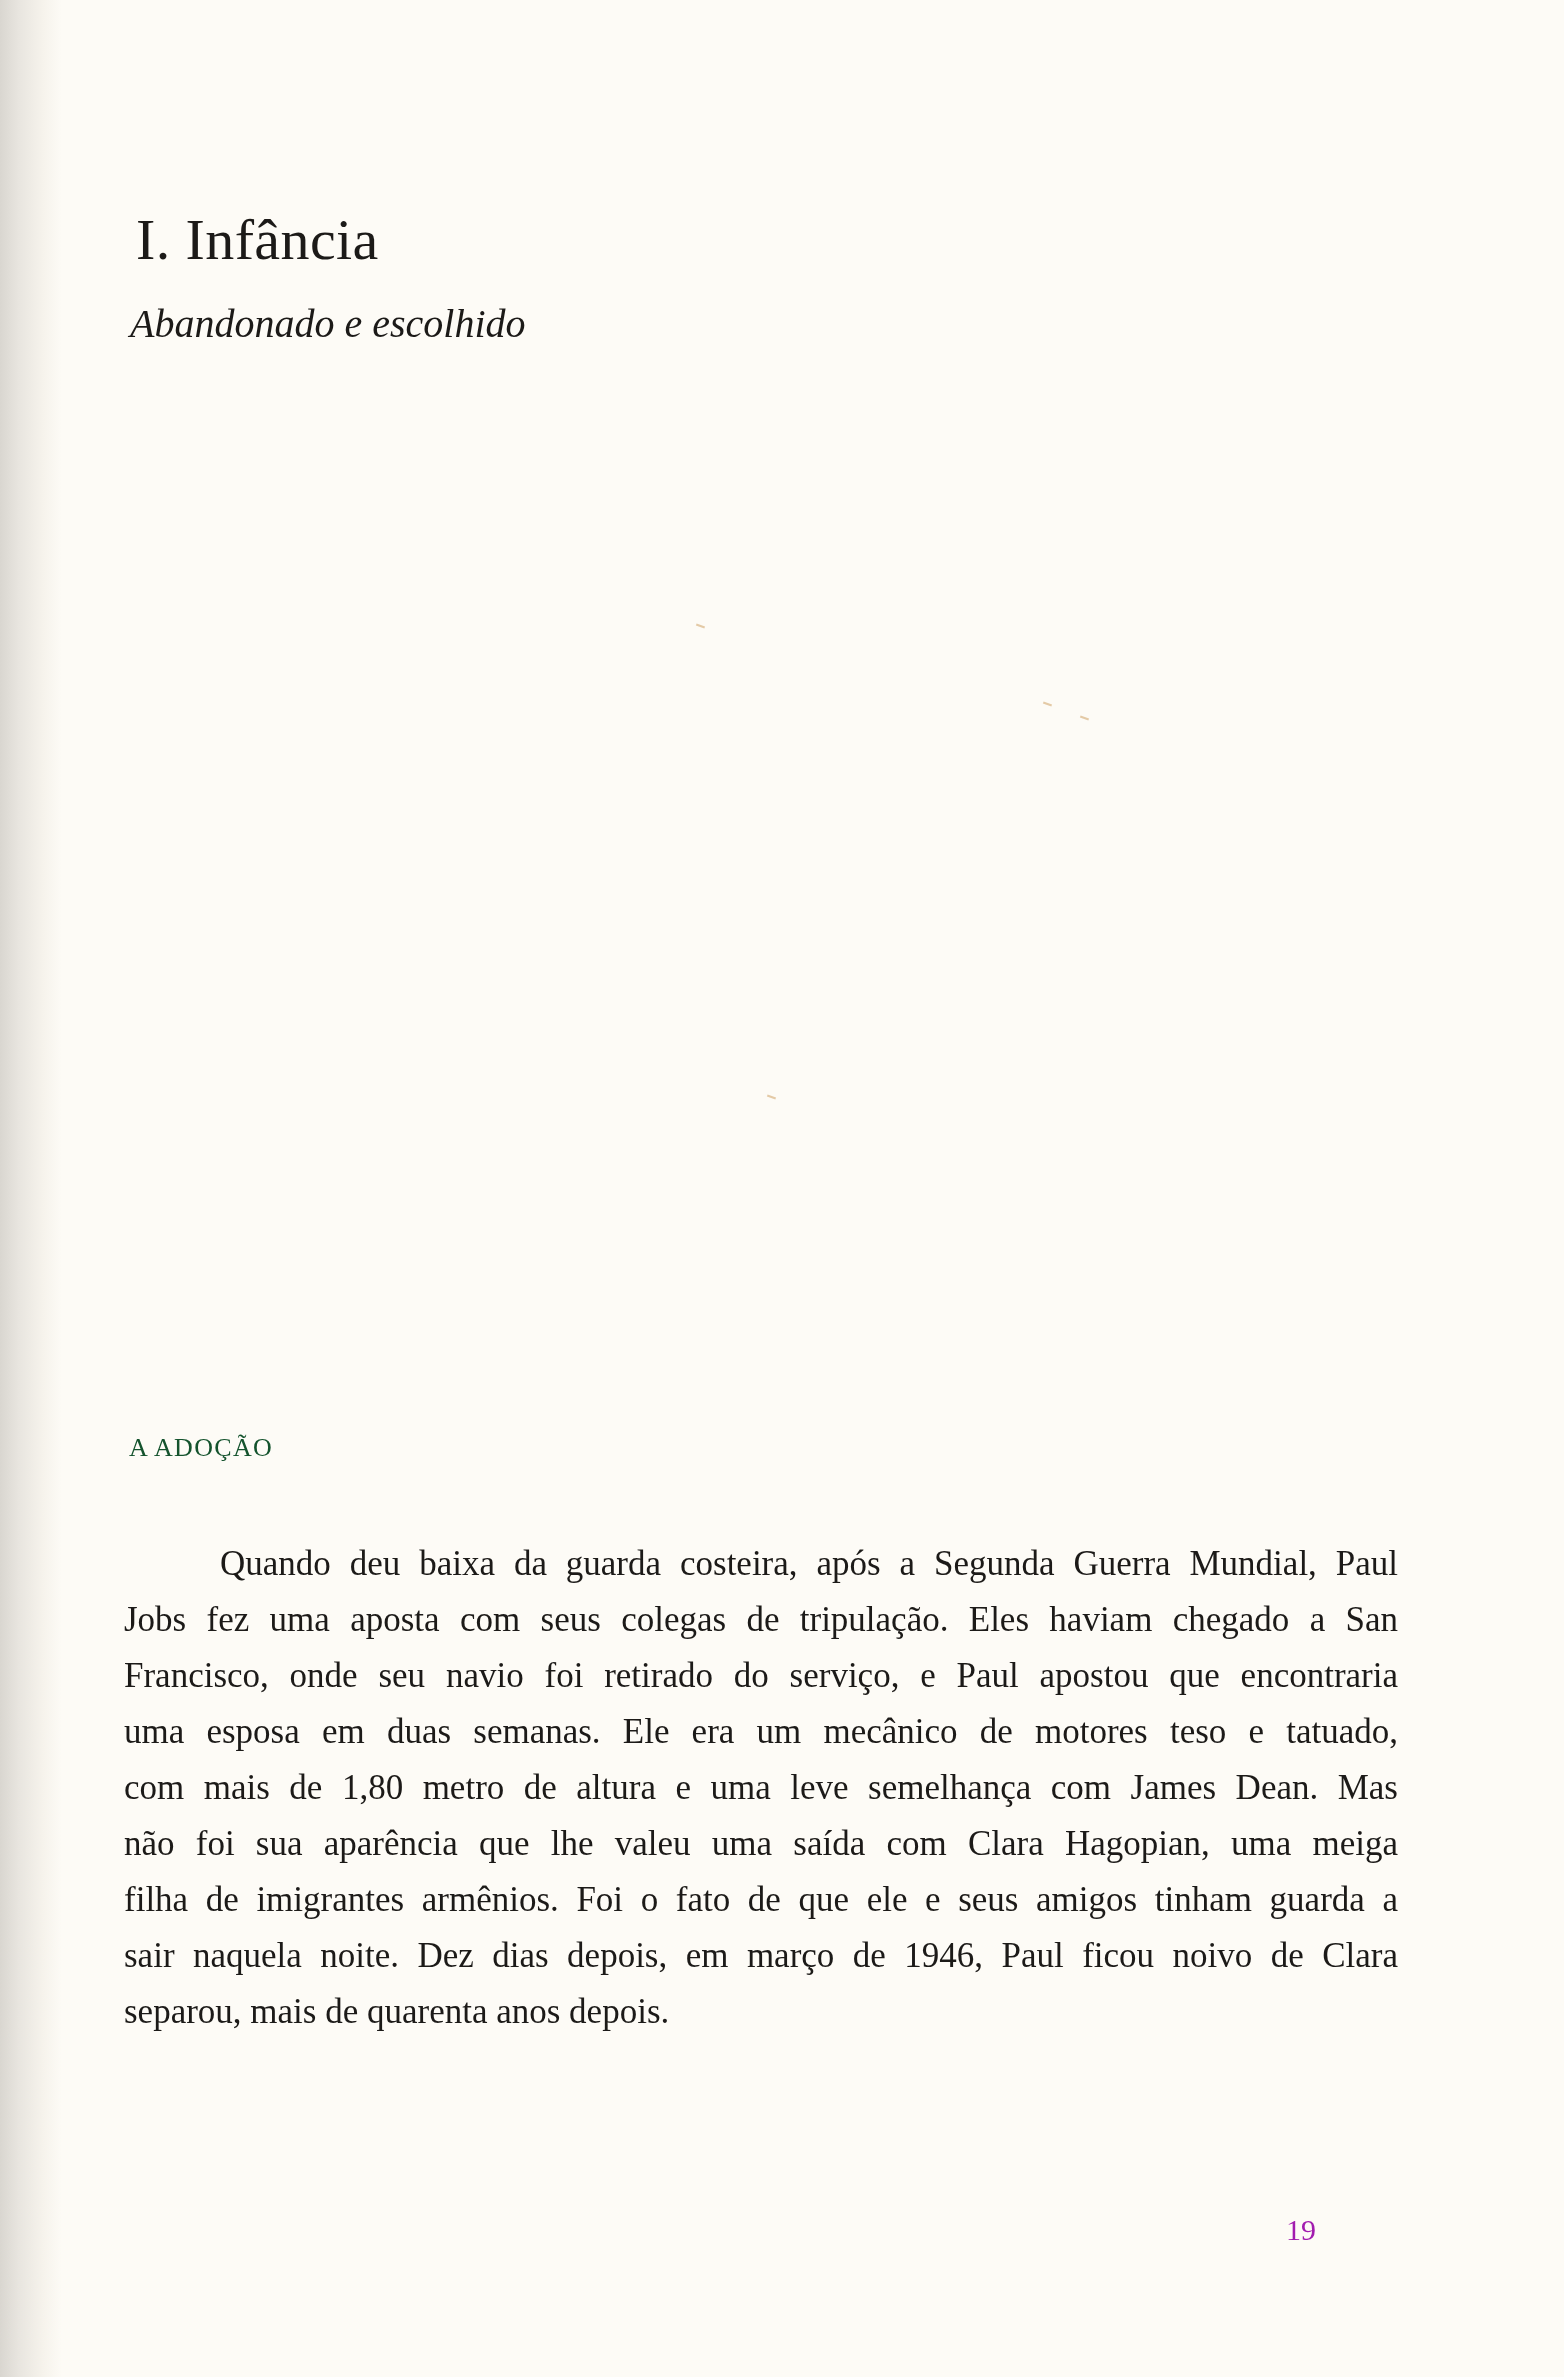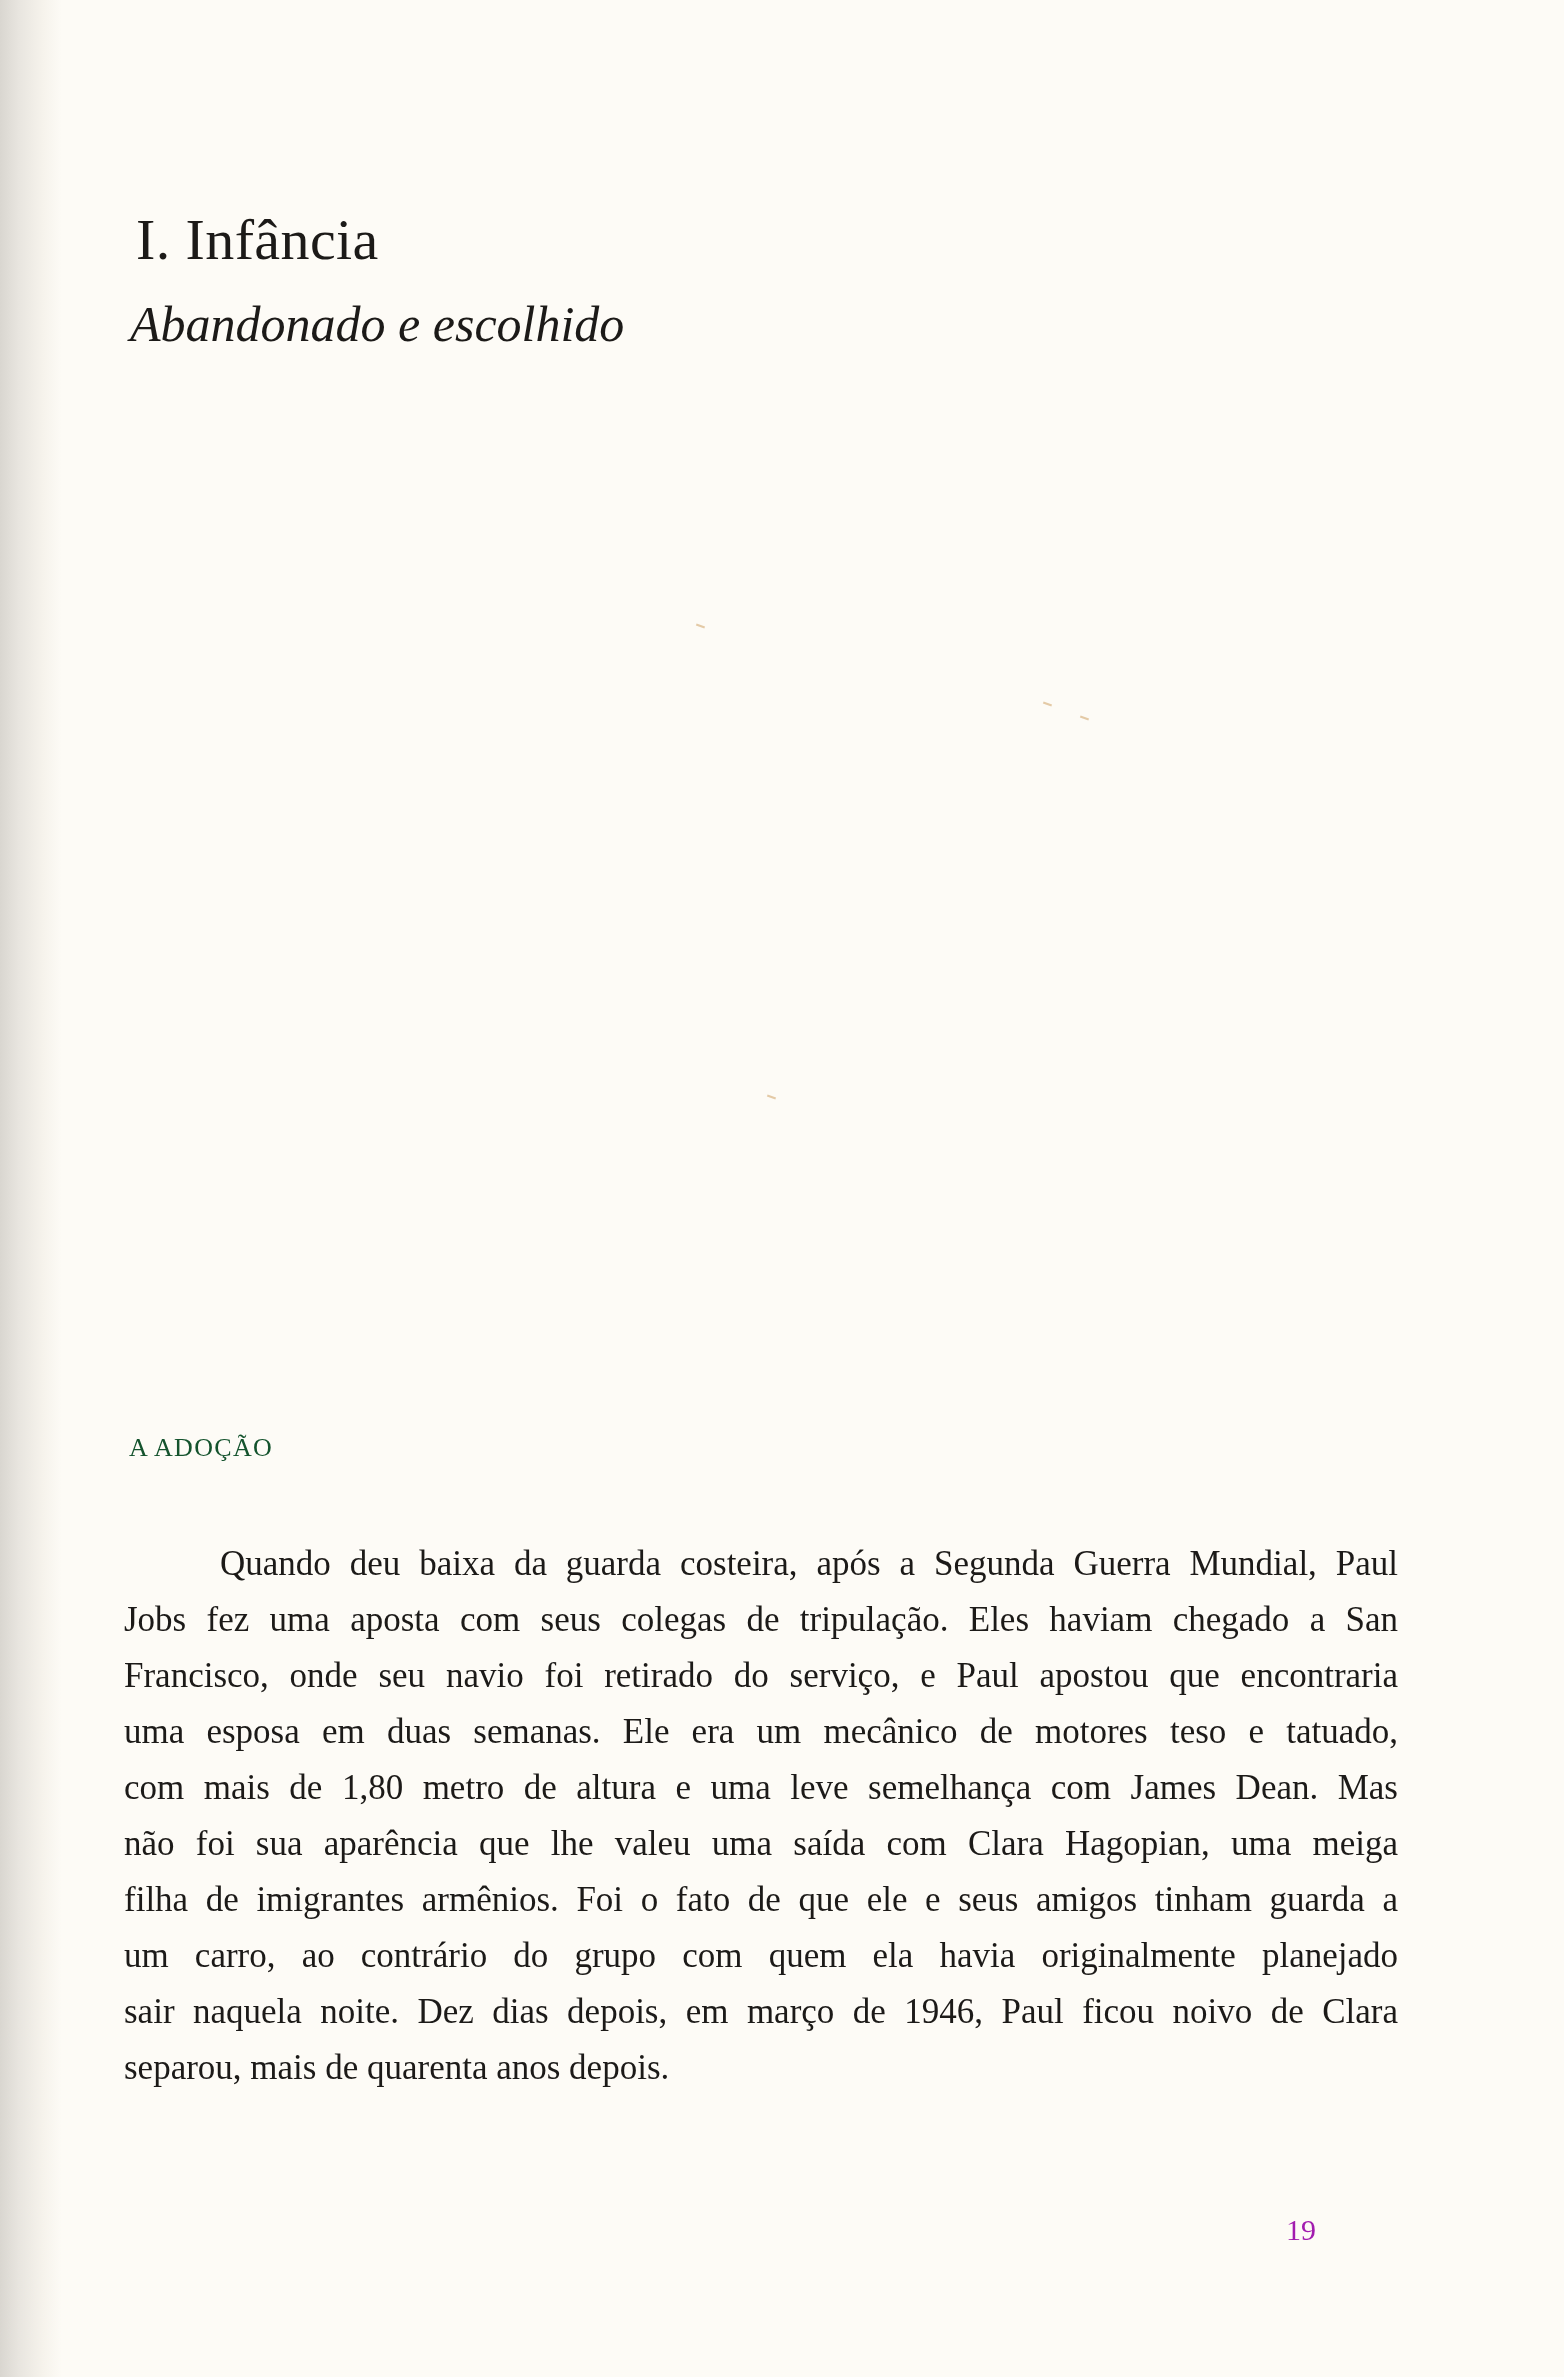--- a/index.html
+++ b/index.html
@@ -40,21 +40,21 @@
     .chapter-title .num {
       font-variant: small-caps;
     }
     .chapter-subtitle {
       position: absolute;
       left: 130px;
       top: 293px;
       margin: 0;
       font-weight: normal;
       font-style: italic;
-      font-size: 50px;
+      font-size: 40px;
       line-height: 62px;
       white-space: nowrap;
     }
     .section-heading {
       position: absolute;
       left: 129px;
       top: 1430px;
       margin: 0;
       font-weight: normal;
       font-size: 26px;
@@ -119,21 +119,20 @@
   <h3 class="section-heading">A adoção</h3>
 
   <div class="body-text">
     <span class="body-line first">Quando deu baixa da guarda costeira, após a Segunda Guerra Mundial, Paul</span>
     <span class="body-line">Jobs fez uma aposta com seus colegas de tripulação. Eles haviam chegado a San</span>
     <span class="body-line">Francisco, onde seu navio foi retirado do serviço, e Paul apostou que encontraria</span>
     <span class="body-line">uma esposa em duas semanas. Ele era um mecânico de motores teso e tatuado,</span>
     <span class="body-line">com mais de 1,80 metro de altura e uma leve semelhança com James Dean. Mas</span>
     <span class="body-line">não foi sua aparência que lhe valeu uma saída com Clara Hagopian, uma meiga</span>
     <span class="body-line">filha de imigrantes armênios. Foi o fato de que ele e seus amigos tinham guarda a</span>
-    <span class="body-line">um carro, ao contrário do grupo com quem ela havia originalmente planejado</span>
     <span class="body-line">sair naquela noite. Dez dias depois, em março de 1946, Paul ficou noivo de Clara</span>
     <span class="body-line last">separou, mais de quarenta anos depois.</span>
   </div>
 
   <div class="page-number">19</div>
 
   <div class="speck" style="left:696px; top:625px;"></div>
   <div class="speck" style="left:767px; top:1096px;"></div>
   <div class="speck" style="left:1043px; top:703px;"></div>
   <div class="speck" style="left:1080px; top:717px;"></div>

